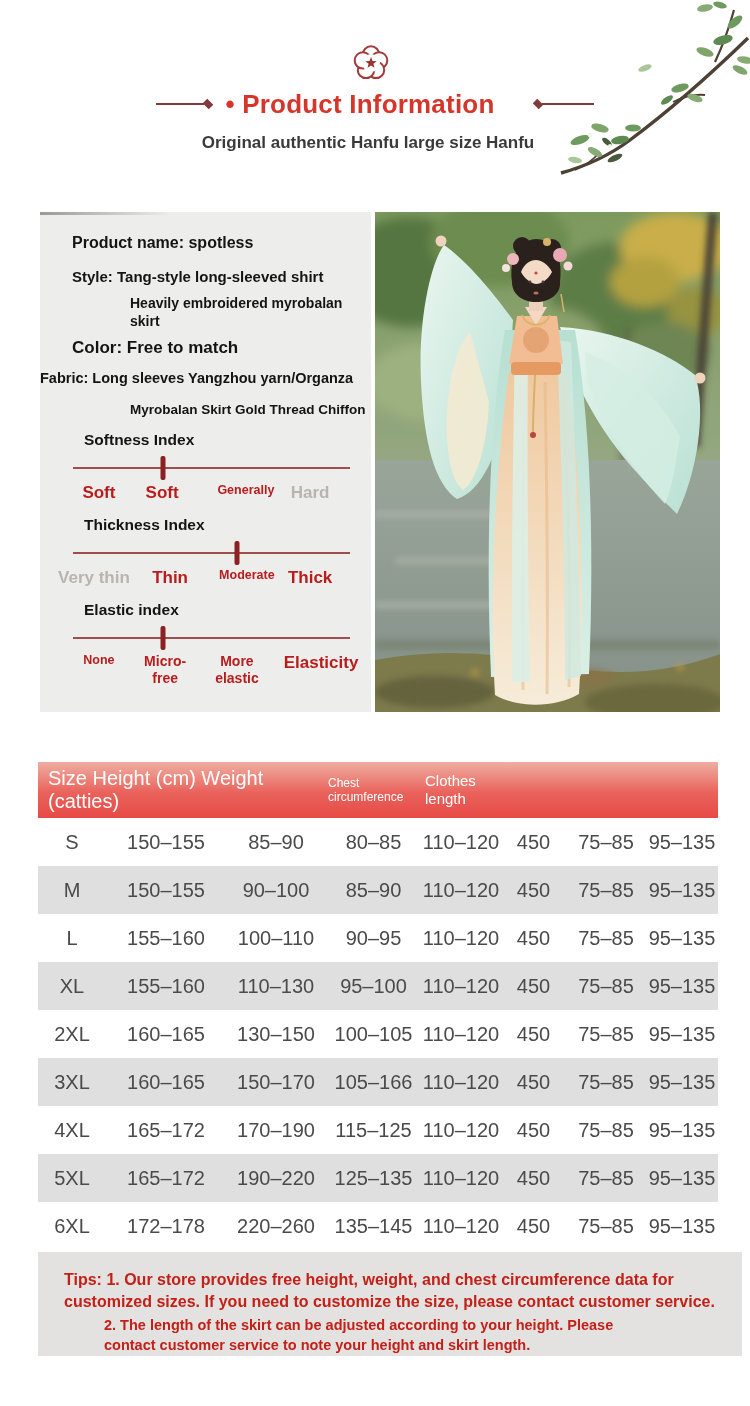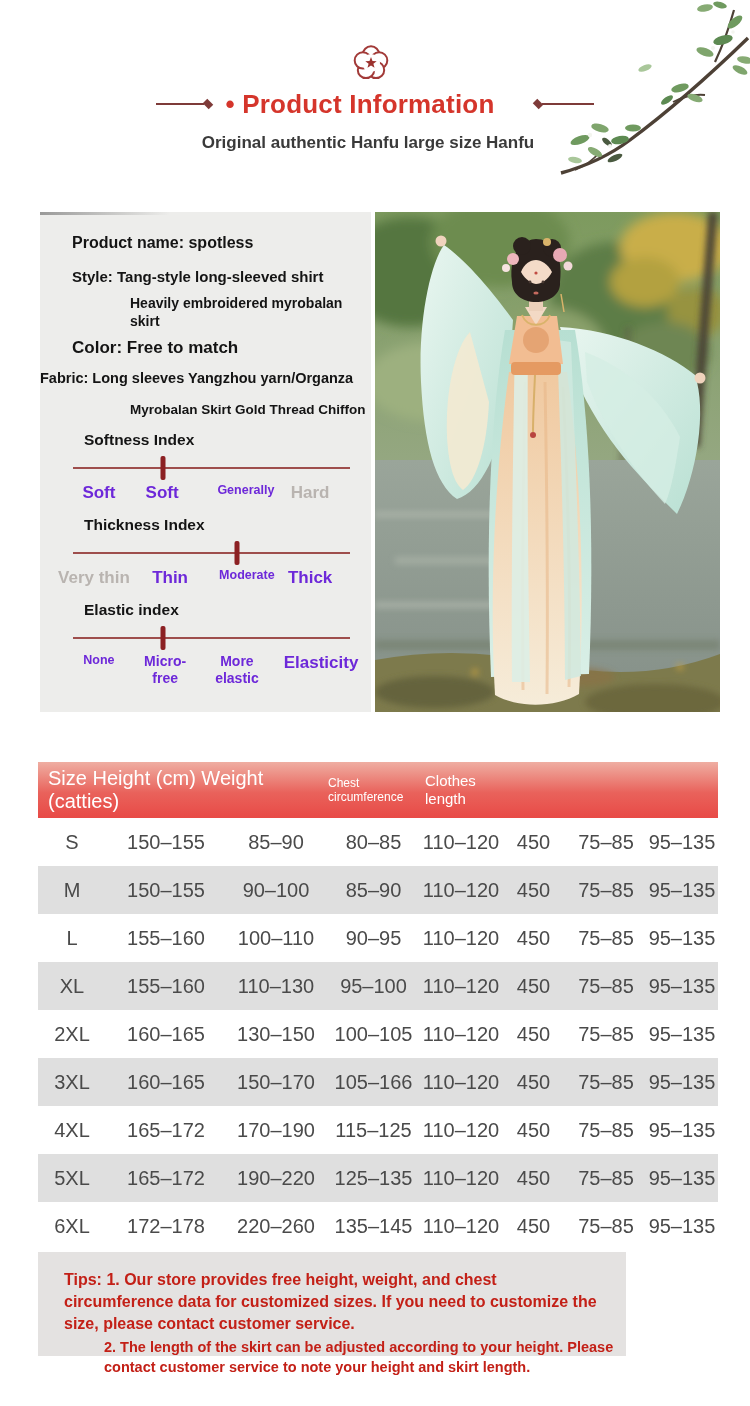--- a/index.html
+++ b/index.html
@@ -31,42 +31,42 @@
   .p-fabric{font-size:14.5px;margin-bottom:16px !important;}
   .p-indent2{padding-left:90px;font-size:13.5px;margin-bottom:12px !important;}
 
   .index h3{margin:0 0 6px 0;padding-left:44px;font-size:15.5px;font-weight:bold;color:#141414;}
   .slider{position:relative;margin-left:33px;width:277px;height:26px;}
   .slider .line{position:absolute;left:0;right:0;top:12px;height:2.5px;background:#9e4e4c;}
   .slider .marker{position:absolute;top:1px;width:5px;height:24px;background:#8c2123;
                   border-radius:2px;transform:translateX(-50%);}
   .labels{position:relative;height:30px;margin-bottom:5px;}
   .idx-label{position:absolute;top:2px;transform:translateX(-50%);white-space:pre-line;
-             text-align:center;font-weight:bold;color:#6d28d9;line-height:1.2;}
+             text-align:center;font-weight:bold;color:#b91c1c;line-height:1.2;}
   .v-lg{font-size:17px;} .v-sm{font-size:12.5px;} .v-md{font-size:14px;} .v-mdl{font-size:17px;text-align:right;}
   .v-muted{color:#b9b4b0;}
 
   
   .photo{position:absolute;left:375px;top:212px;width:345px;height:500px;}
 
   
   .size-table{position:absolute;left:38px;top:762px;width:680px;}
   .thead{height:56px;display:grid;grid-template-columns:290px 85px 80px 1fr;
          align-items:center;color:#fff;font-weight:normal;
          background:linear-gradient(180deg,#efaea2 0%,#e9625b 55%,#e84a46 100%);}
   .thead .h1{font-size:20px;padding-left:10px;}
   .thead .h2{font-size:12px;line-height:1.2;white-space:pre-line;}
   .thead .h3{font-size:15px;line-height:1.2;white-space:pre-line;padding-left:12px;}
   .thead .h4{font-size:19px;text-align:center;}
   .trow{height:48px;display:grid;grid-template-columns:68px 120px 100px 95px 80px 65px 80px 72px;
         align-items:center;text-align:center;font-size:20px;color:#4a4a4a;}
   .trow.gray{background:#dfdfdf;} .trow.white{background:#ffffff;}
 
   
-  .tips{position:absolute;left:38px;top:1252px;width:588px;height:104px;background:#e4e2e1;
+  .tips{position:absolute;left:38px;top:1252px;width:704px;height:104px;background:#e4e2e1;
         box-sizing:border-box;padding:17px 26px 0 26px;}
   .tips p{margin:0;font-weight:bold;color:#c32017;}
   .tips .t1{font-size:16px;line-height:1.38;}
   .tips .t2{font-size:14.5px;line-height:1.38;margin:2px 0 0 40px;width:560px;}
 </style>
 </head>
 <body>
 
 <div class="page">
 

